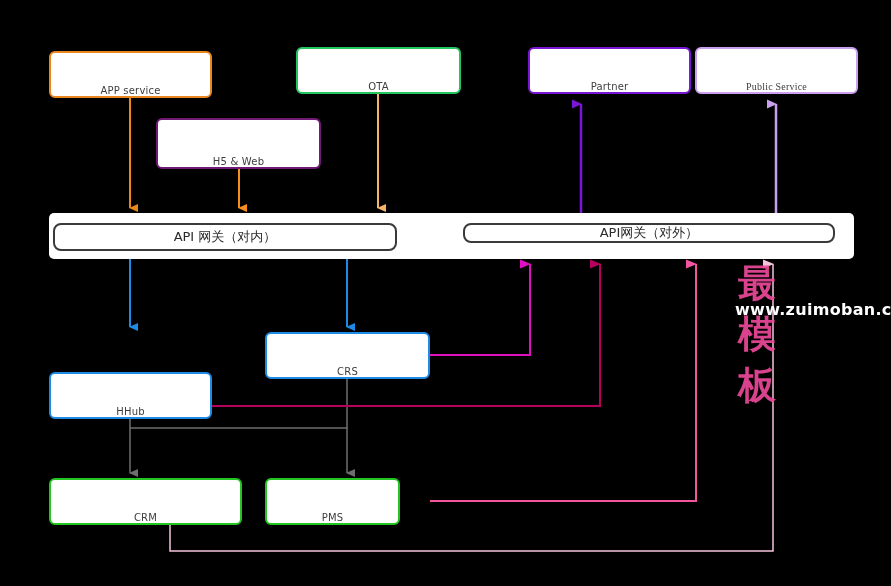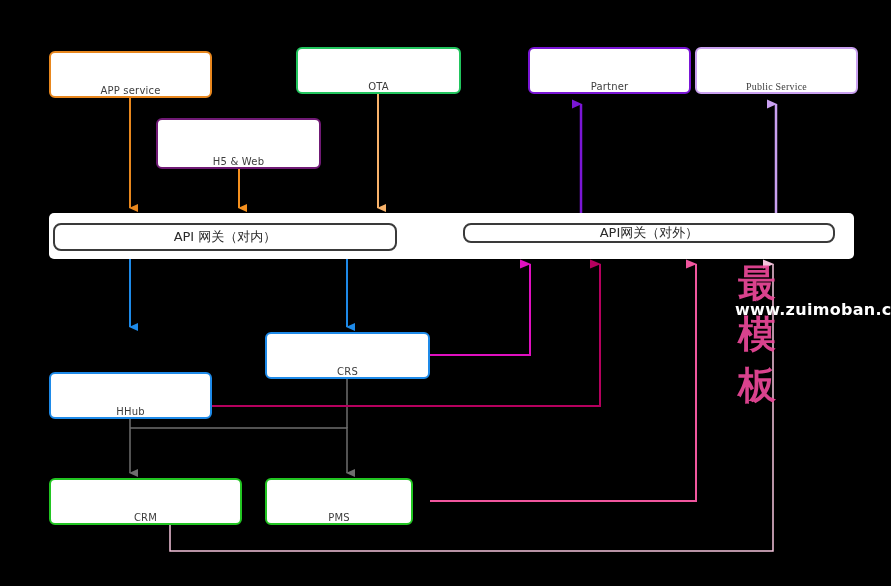--- a/index.html
+++ b/index.html
@@ -191,21 +191,21 @@
   </div>
 
   <div class="node" style="left:265px; top:332px; width:165px; height:47px; border:2px solid #1e8ae8;">
     <span class="node-label">CRS</span>
   </div>
 
   <div class="node" style="left:49px; top:478px; width:193px; height:47px; border:2px solid #22c522;">
     <span class="node-label">CRM</span>
   </div>
 
-  <div class="node" style="left:265px; top:478px; width:148px; height:47px; border:2px solid #22c522;">
+  <div class="node" style="left:265px; top:478px; width:135px; height:47px; border:2px solid #22c522;">
     <span class="node-label">PMS</span>
   </div>
 
   <div class="watermark">
     <div class="wm-cn">最模板</div>
     <div class="wm-url">www.zuimoban.com</div>
   </div>
 
 </div>
 

